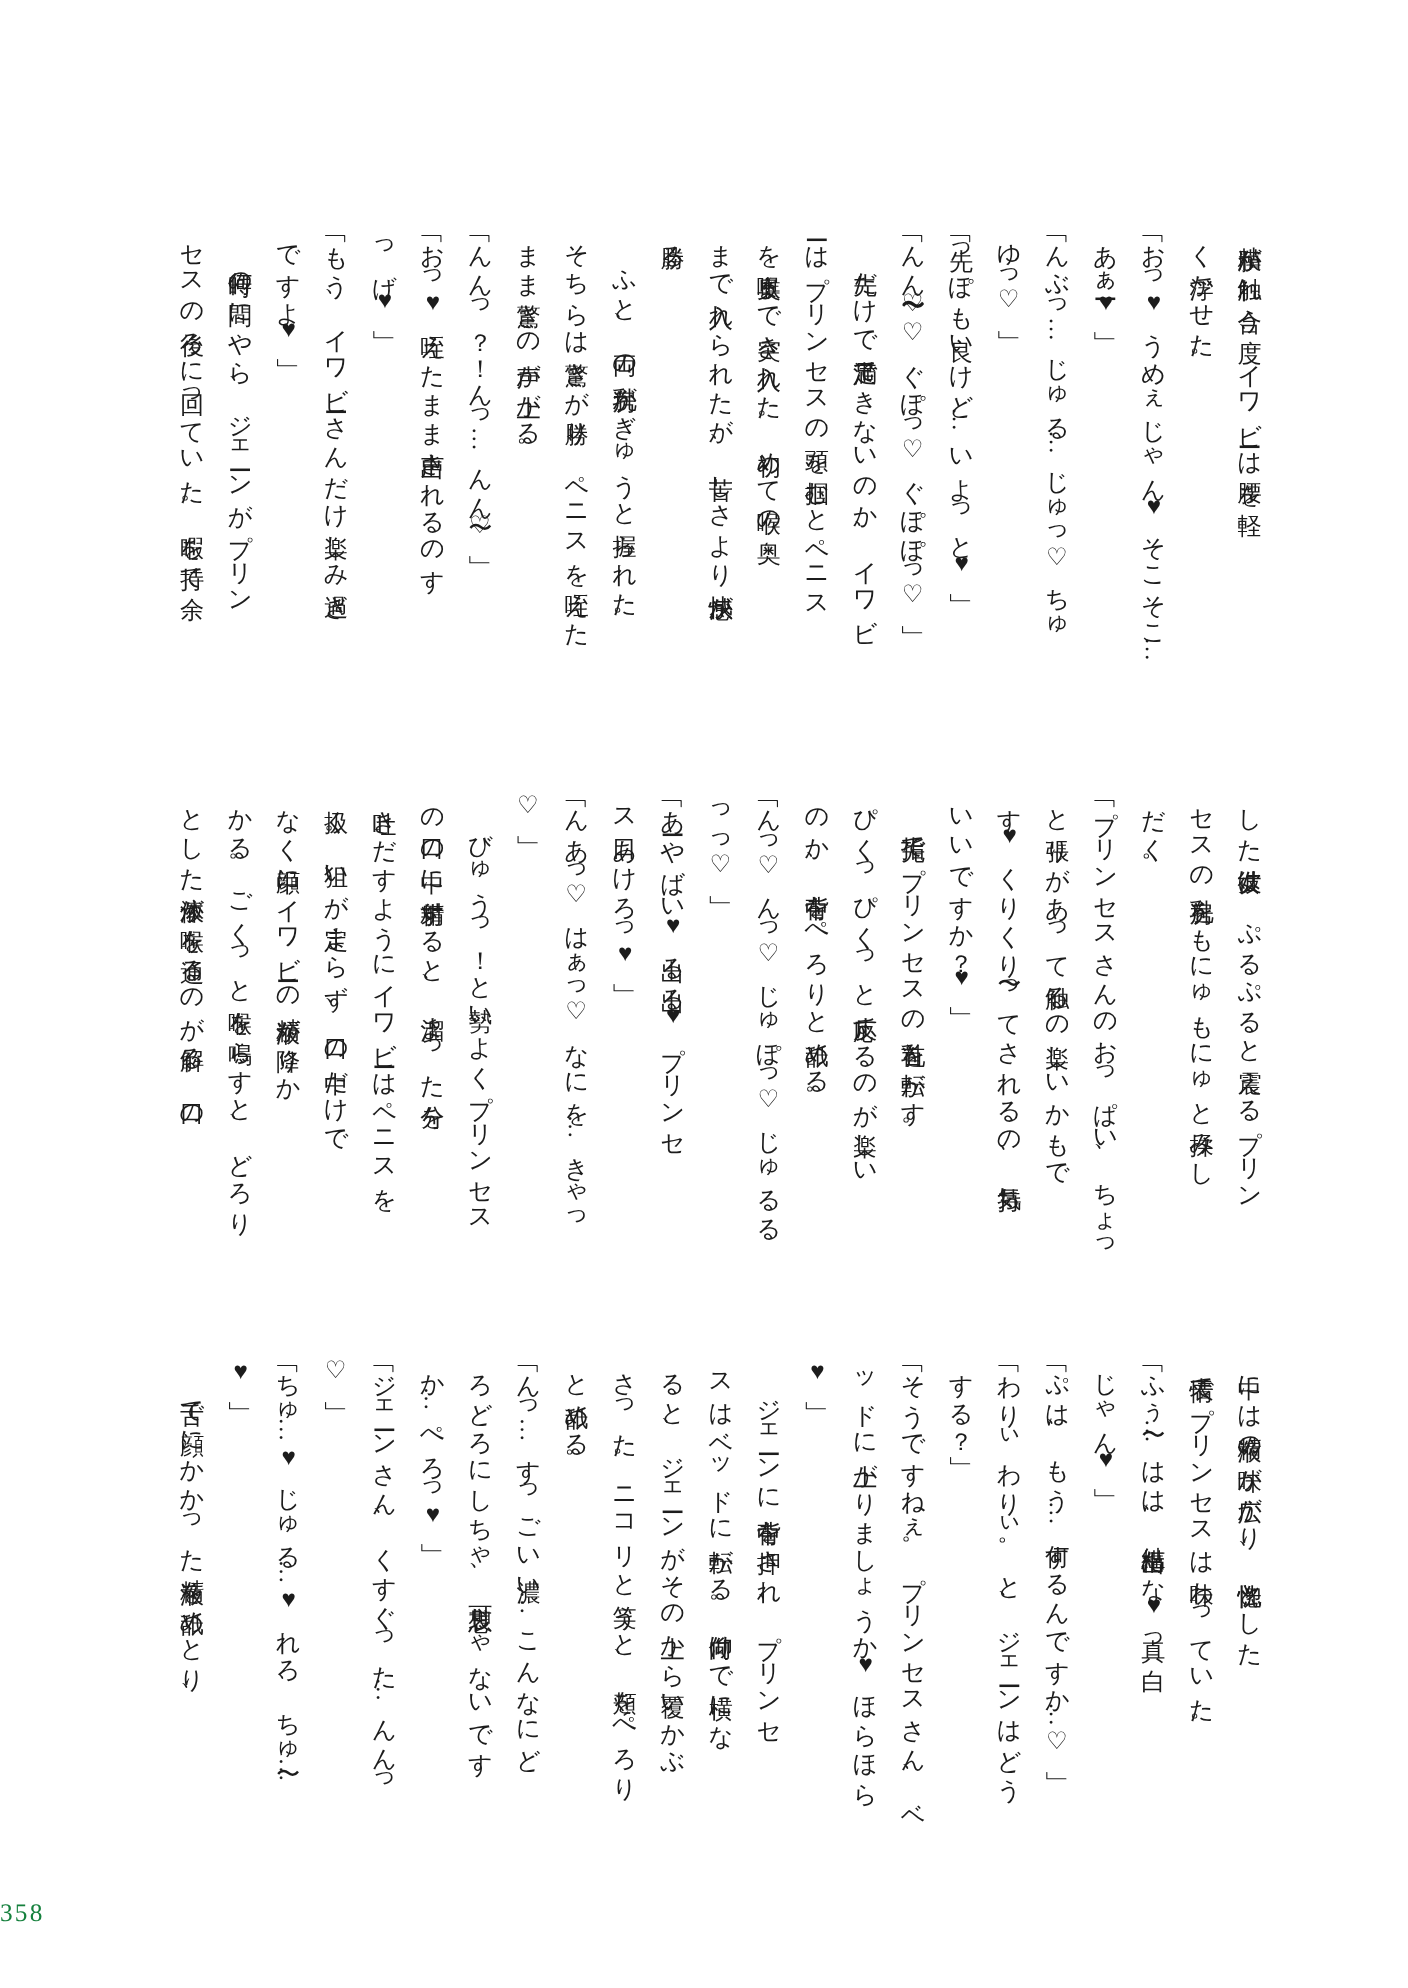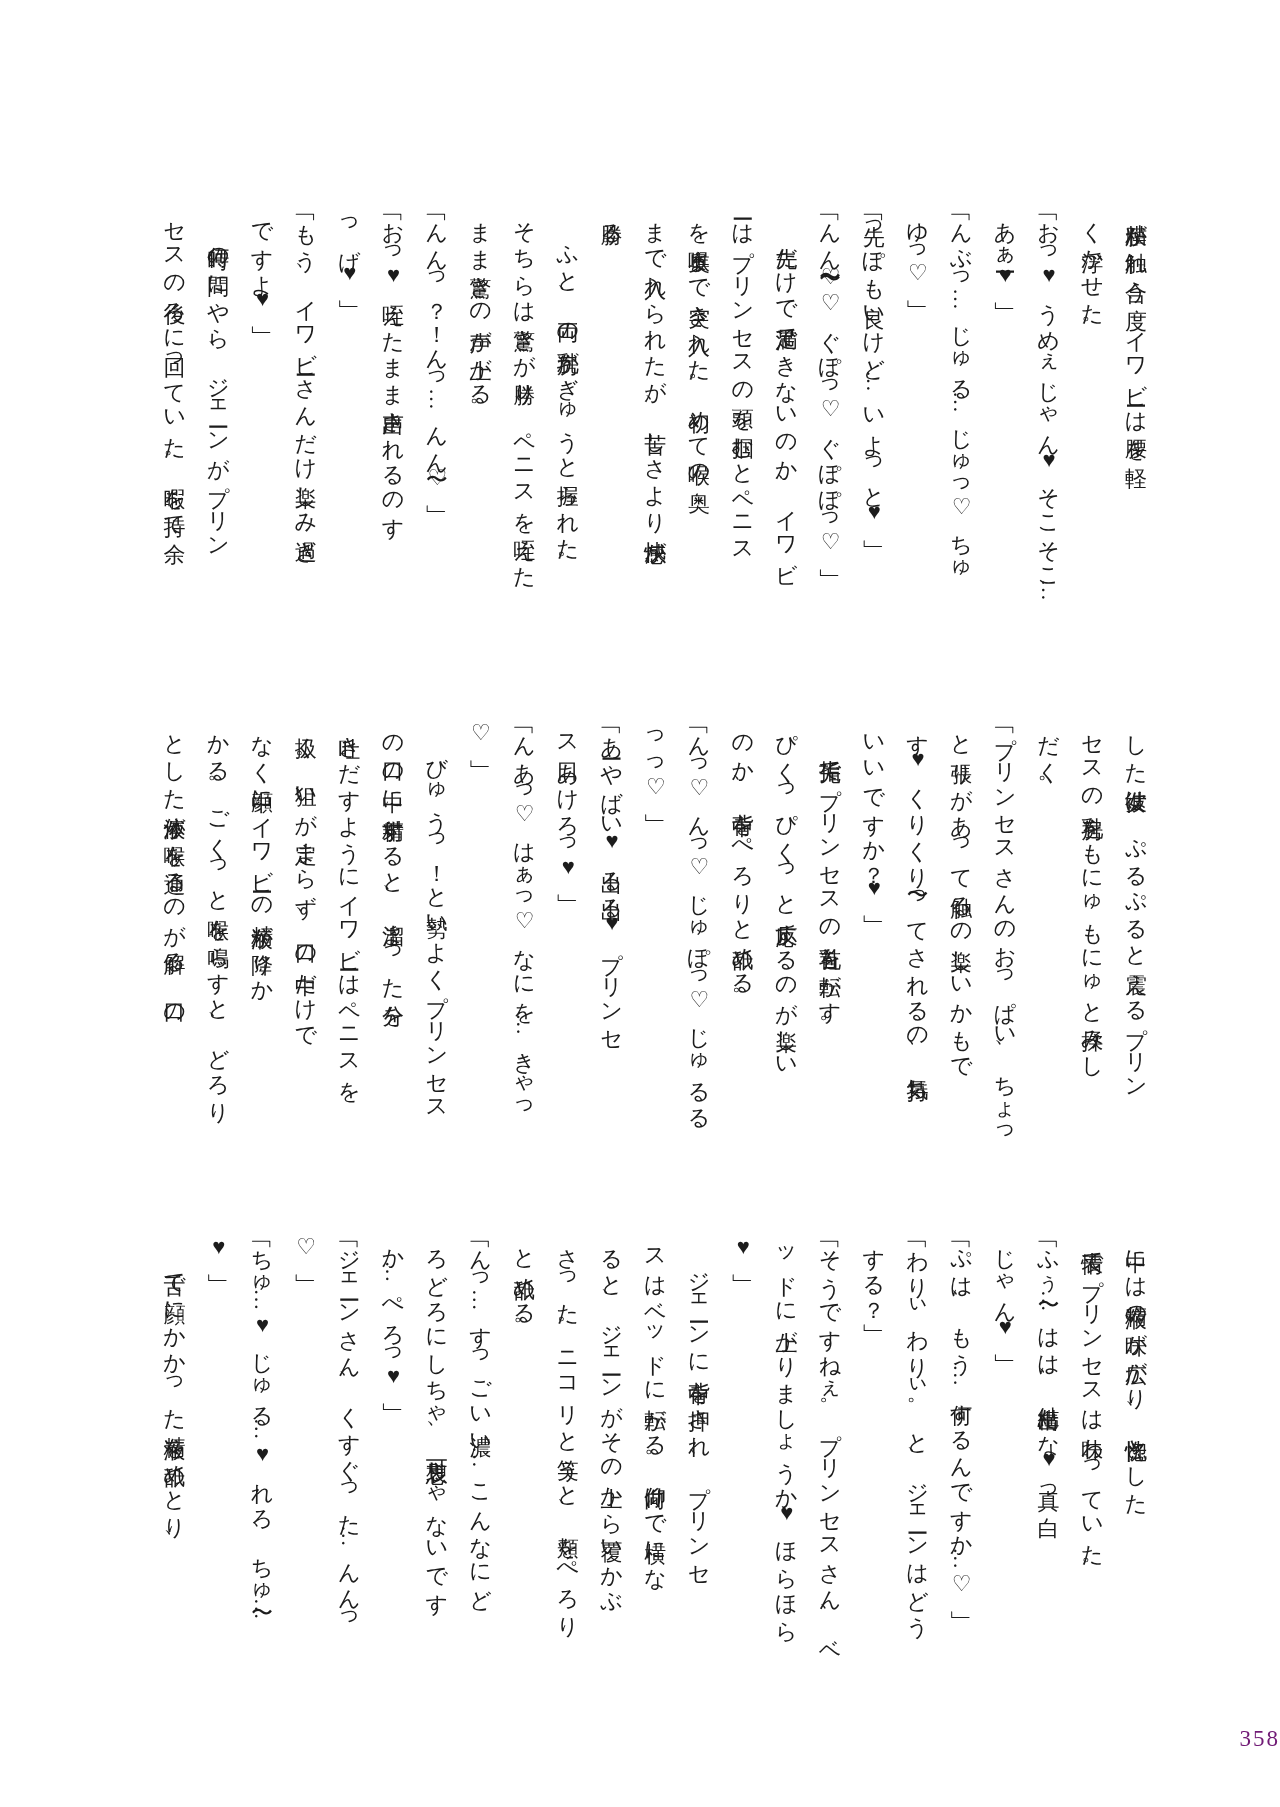--- a/index.html
+++ b/index.html
@@ -31,24 +31,24 @@
     margin: 0;
     padding: 0;
     white-space: nowrap;
   }
   .col.indent { text-indent: 23.3px; }
   .page-number {
     position: absolute;
     top: 1726px;
     left: 0;
     width: 100%;
-    text-align: right;
+    text-align: left;
     font-size: 23px;
     letter-spacing: 2px;
-    color: #701a75;
+    color: #15803d;
   }
 </style>
 </head>
 <body>
 
 <div class="page">
   <div class="band band-top" id="band-0">
       <div class="col">粘膜が触れ合う度、イワビーは腰を軽</div>
       <div class="col">く浮かせた。</div>
       <div class="col">「おっ♥うめぇじゃん♥そこそこ…</div>

